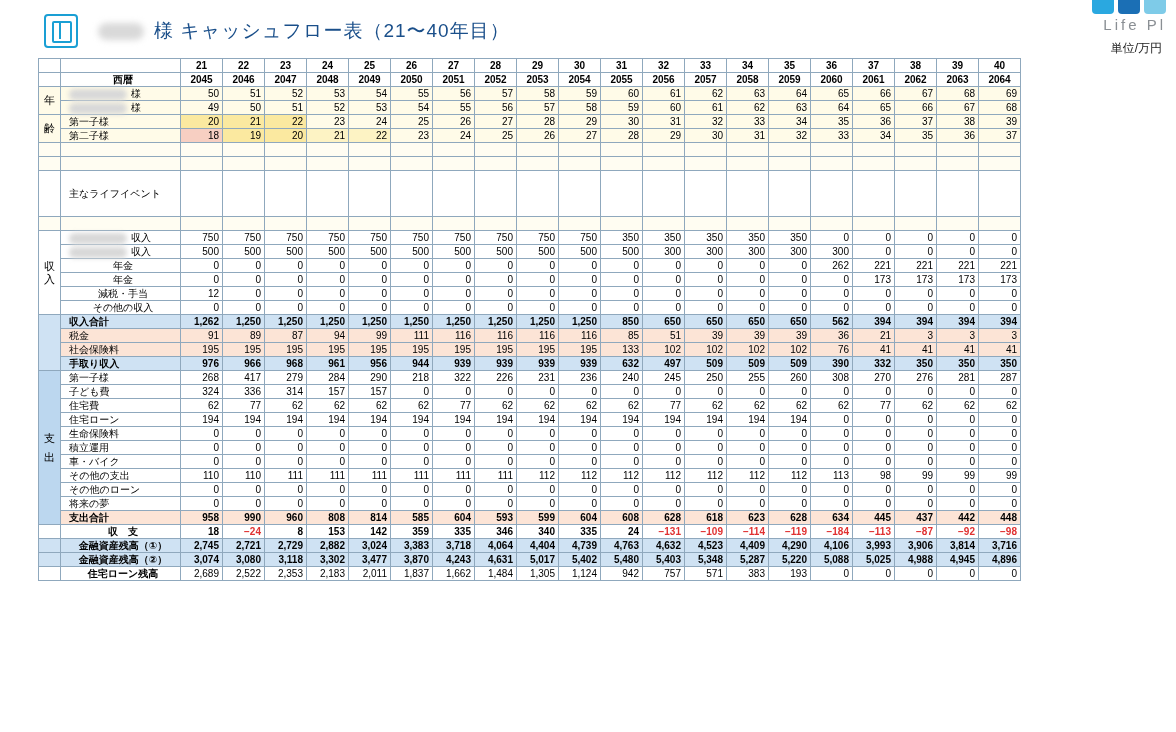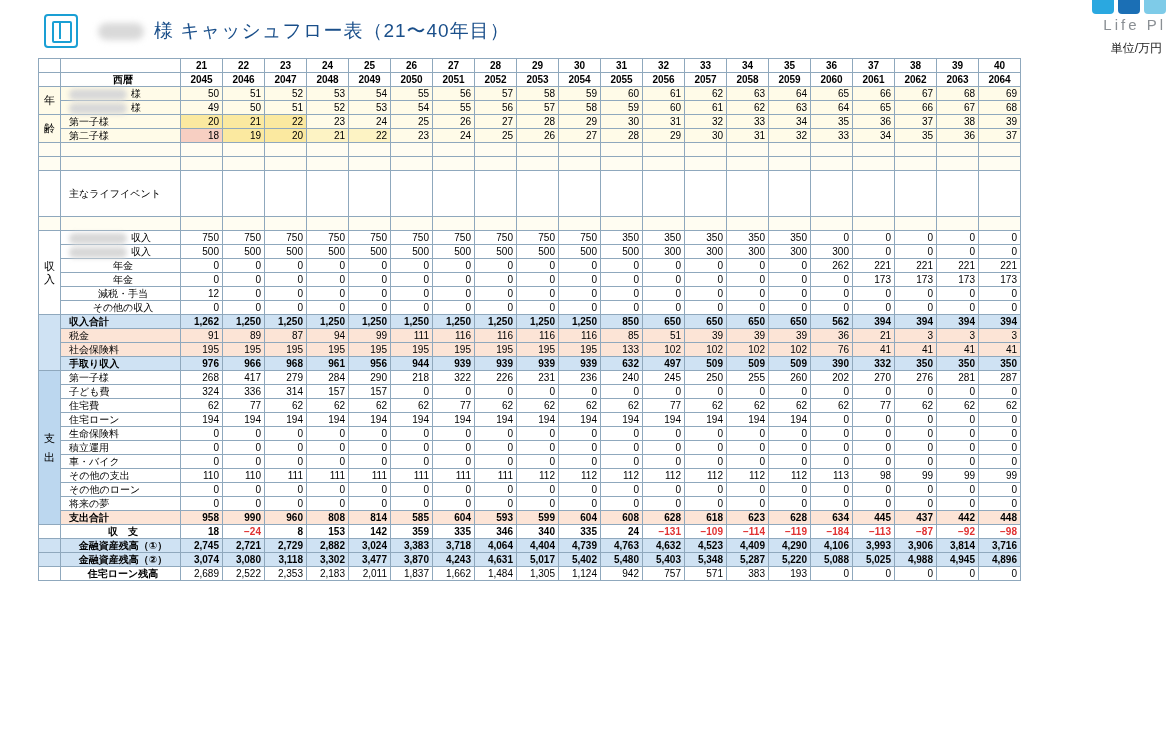--- a/index.html
+++ b/index.html
@@ -615,21 +615,21 @@
           <td class="num">218</td>
           <td class="num">322</td>
           <td class="num">226</td>
           <td class="num">231</td>
           <td class="num">236</td>
           <td class="num">240</td>
           <td class="num">245</td>
           <td class="num">250</td>
           <td class="num">255</td>
           <td class="num">260</td>
-          <td class="num">202</td>
+          <td class="num">308</td>
           <td class="num">270</td>
           <td class="num">276</td>
           <td class="num">281</td>
           <td class="num">287</td>
         </tr>
         <tr class="row-plain">
           <td class="lbl">子ども費</td>
           <td class="num">324</td>
           <td class="num">336</td>
           <td class="num">314</td>

